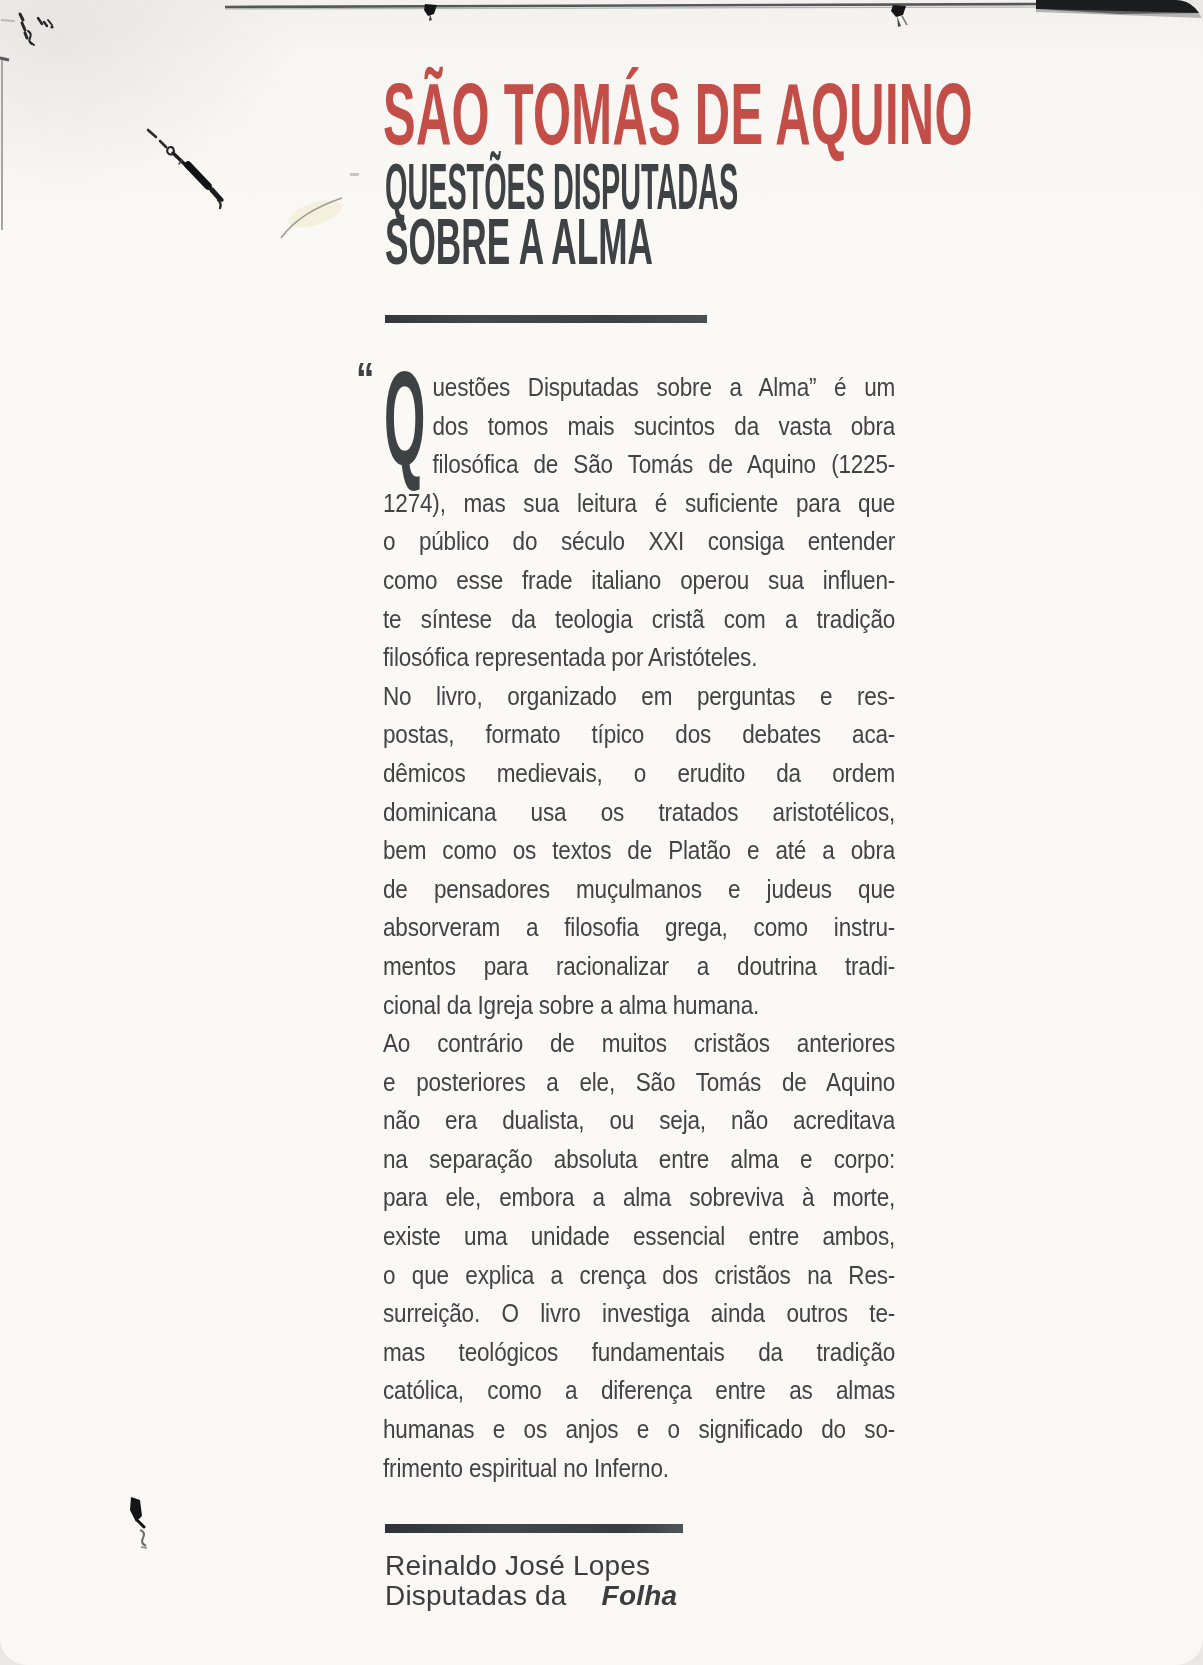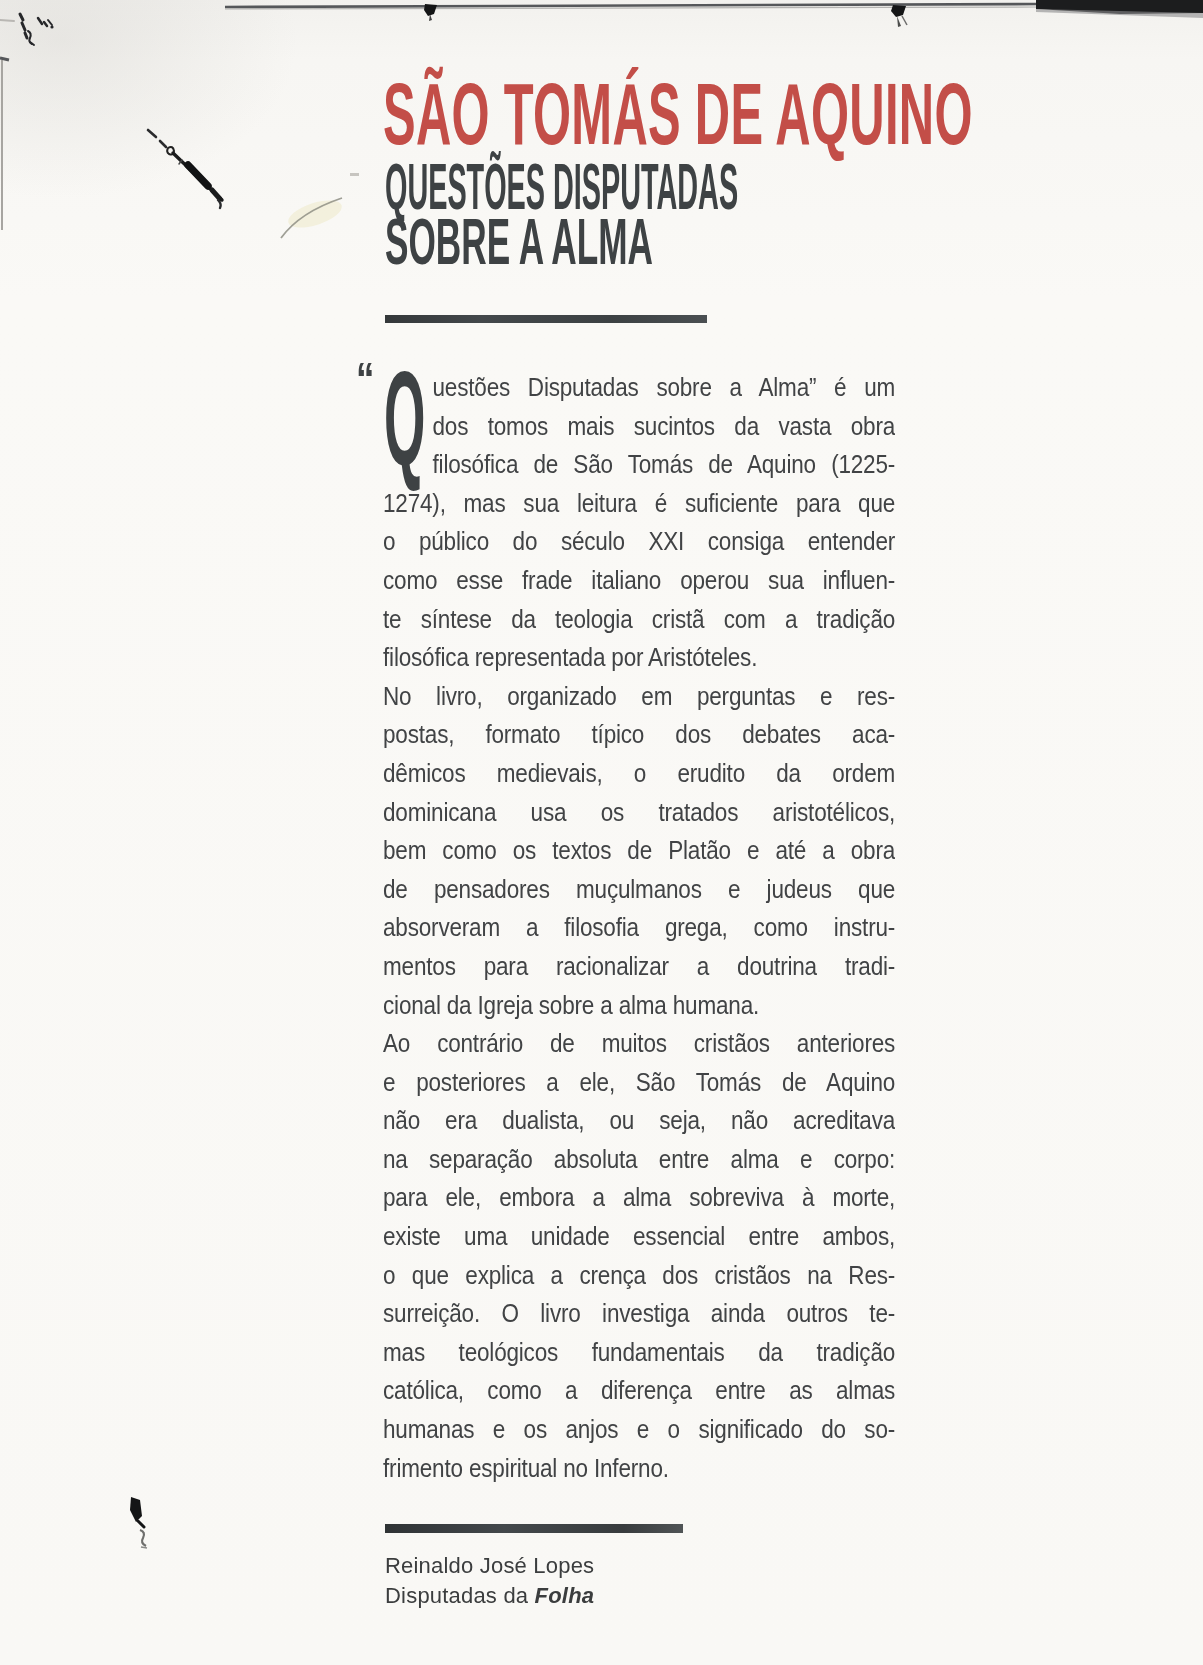--- a/index.html
+++ b/index.html
@@ -1,19 +1,19 @@
 <!DOCTYPE html>
 <html style="--accent-red: #c34e48; --heading-dark: #3e4244; --body-text: #414345; --paper: #f8f7f4;"><head>
 <meta charset="utf-8">
 <style>
   html,body{margin:0;padding:0;}
   body{width:1203px;height:1665px;overflow:hidden;background:#e9e8e5;
        font-family:"Liberation Sans",sans-serif;}
   .page{position:relative;width:1203px;height:1665px;overflow:hidden;
-        background:linear-gradient(180deg,#f2f1ee 0px,#f7f6f3 60px,#faf9f6 300px,#f9f8f5 100%);}
+        background:linear-gradient(180deg,#f2f1ee 0px,#f7f6f3 60px,#faf9f6 300px,#f9f8f5 100%);border-radius:27px;}
   .shade-tl{position:absolute;left:0;top:0;width:300px;height:200px;
         background:radial-gradient(ellipse at 20% 20%,rgba(205,203,198,.35),rgba(205,203,198,0) 70%);}
   .abs{position:absolute;}
   
   .t1{left:383px;top:70px;font:700 88px/1 "Liberation Sans",sans-serif;
       color:var(--accent-red,#c34e48);transform:scaleX(.556);transform-origin:0 0;
       white-space:nowrap;letter-spacing:.5px;}
   .t2{left:385px;top:155px;font:700 64px/1 "Liberation Sans",sans-serif;
       color:var(--heading-dark,#3e4244);transform:scaleX(.45);transform-origin:0 0;white-space:nowrap;}
   .t3{left:385px;top:210px;font:700 64px/1 "Liberation Sans",sans-serif;
@@ -26,22 +26,22 @@
   .col{left:383px;top:368px;width:569px;transform:scaleX(.9);transform-origin:0 0;}
   .l{height:38.6px;line-height:38.6px;font-size:25px;letter-spacing:-.2px;
      color:var(--body-text,#414345);text-align:justify;text-align-last:justify;overflow:hidden;}
   .li{padding-left:55px;}
   .le{text-align:left;text-align-last:left;}
   .openq{left:356px;top:356px;font:700 46px/1 "Liberation Sans",sans-serif;
      color:var(--heading-dark,#3e4244);transform:scaleX(.8);transform-origin:0 0;}
   .dropcap{left:384px;top:353px;font:700 133px/1 "Liberation Sans",sans-serif;
      color:var(--heading-dark,#3a3e40);transform:scaleX(.40);transform-origin:0 0;}
   
-  .byline{left:385px;top:1551px;font-size:22px;line-height:30px;color:#3b3d3e;letter-spacing:.2px;}
-  .pub{font-weight:700;font-style:italic;}
+  .byline{left:385px;top:1551px;font-size:28px;line-height:30px;color:#3b3d3e;letter-spacing:.2px;}
+  .pub{font-weight:700;font-style:italic;margin-left:27px;}
   .dash{left:350px;top:173px;width:9px;height:3px;background:#c7c5c0;}
 </style>
 </head>
 <body>
 
 <div class="page">
   <div class="shade-tl abs"></div>
 
   <svg class="abs" width="1203" height="1665" viewBox="0 0 1203 1665" style="left:0;top:0">
 

